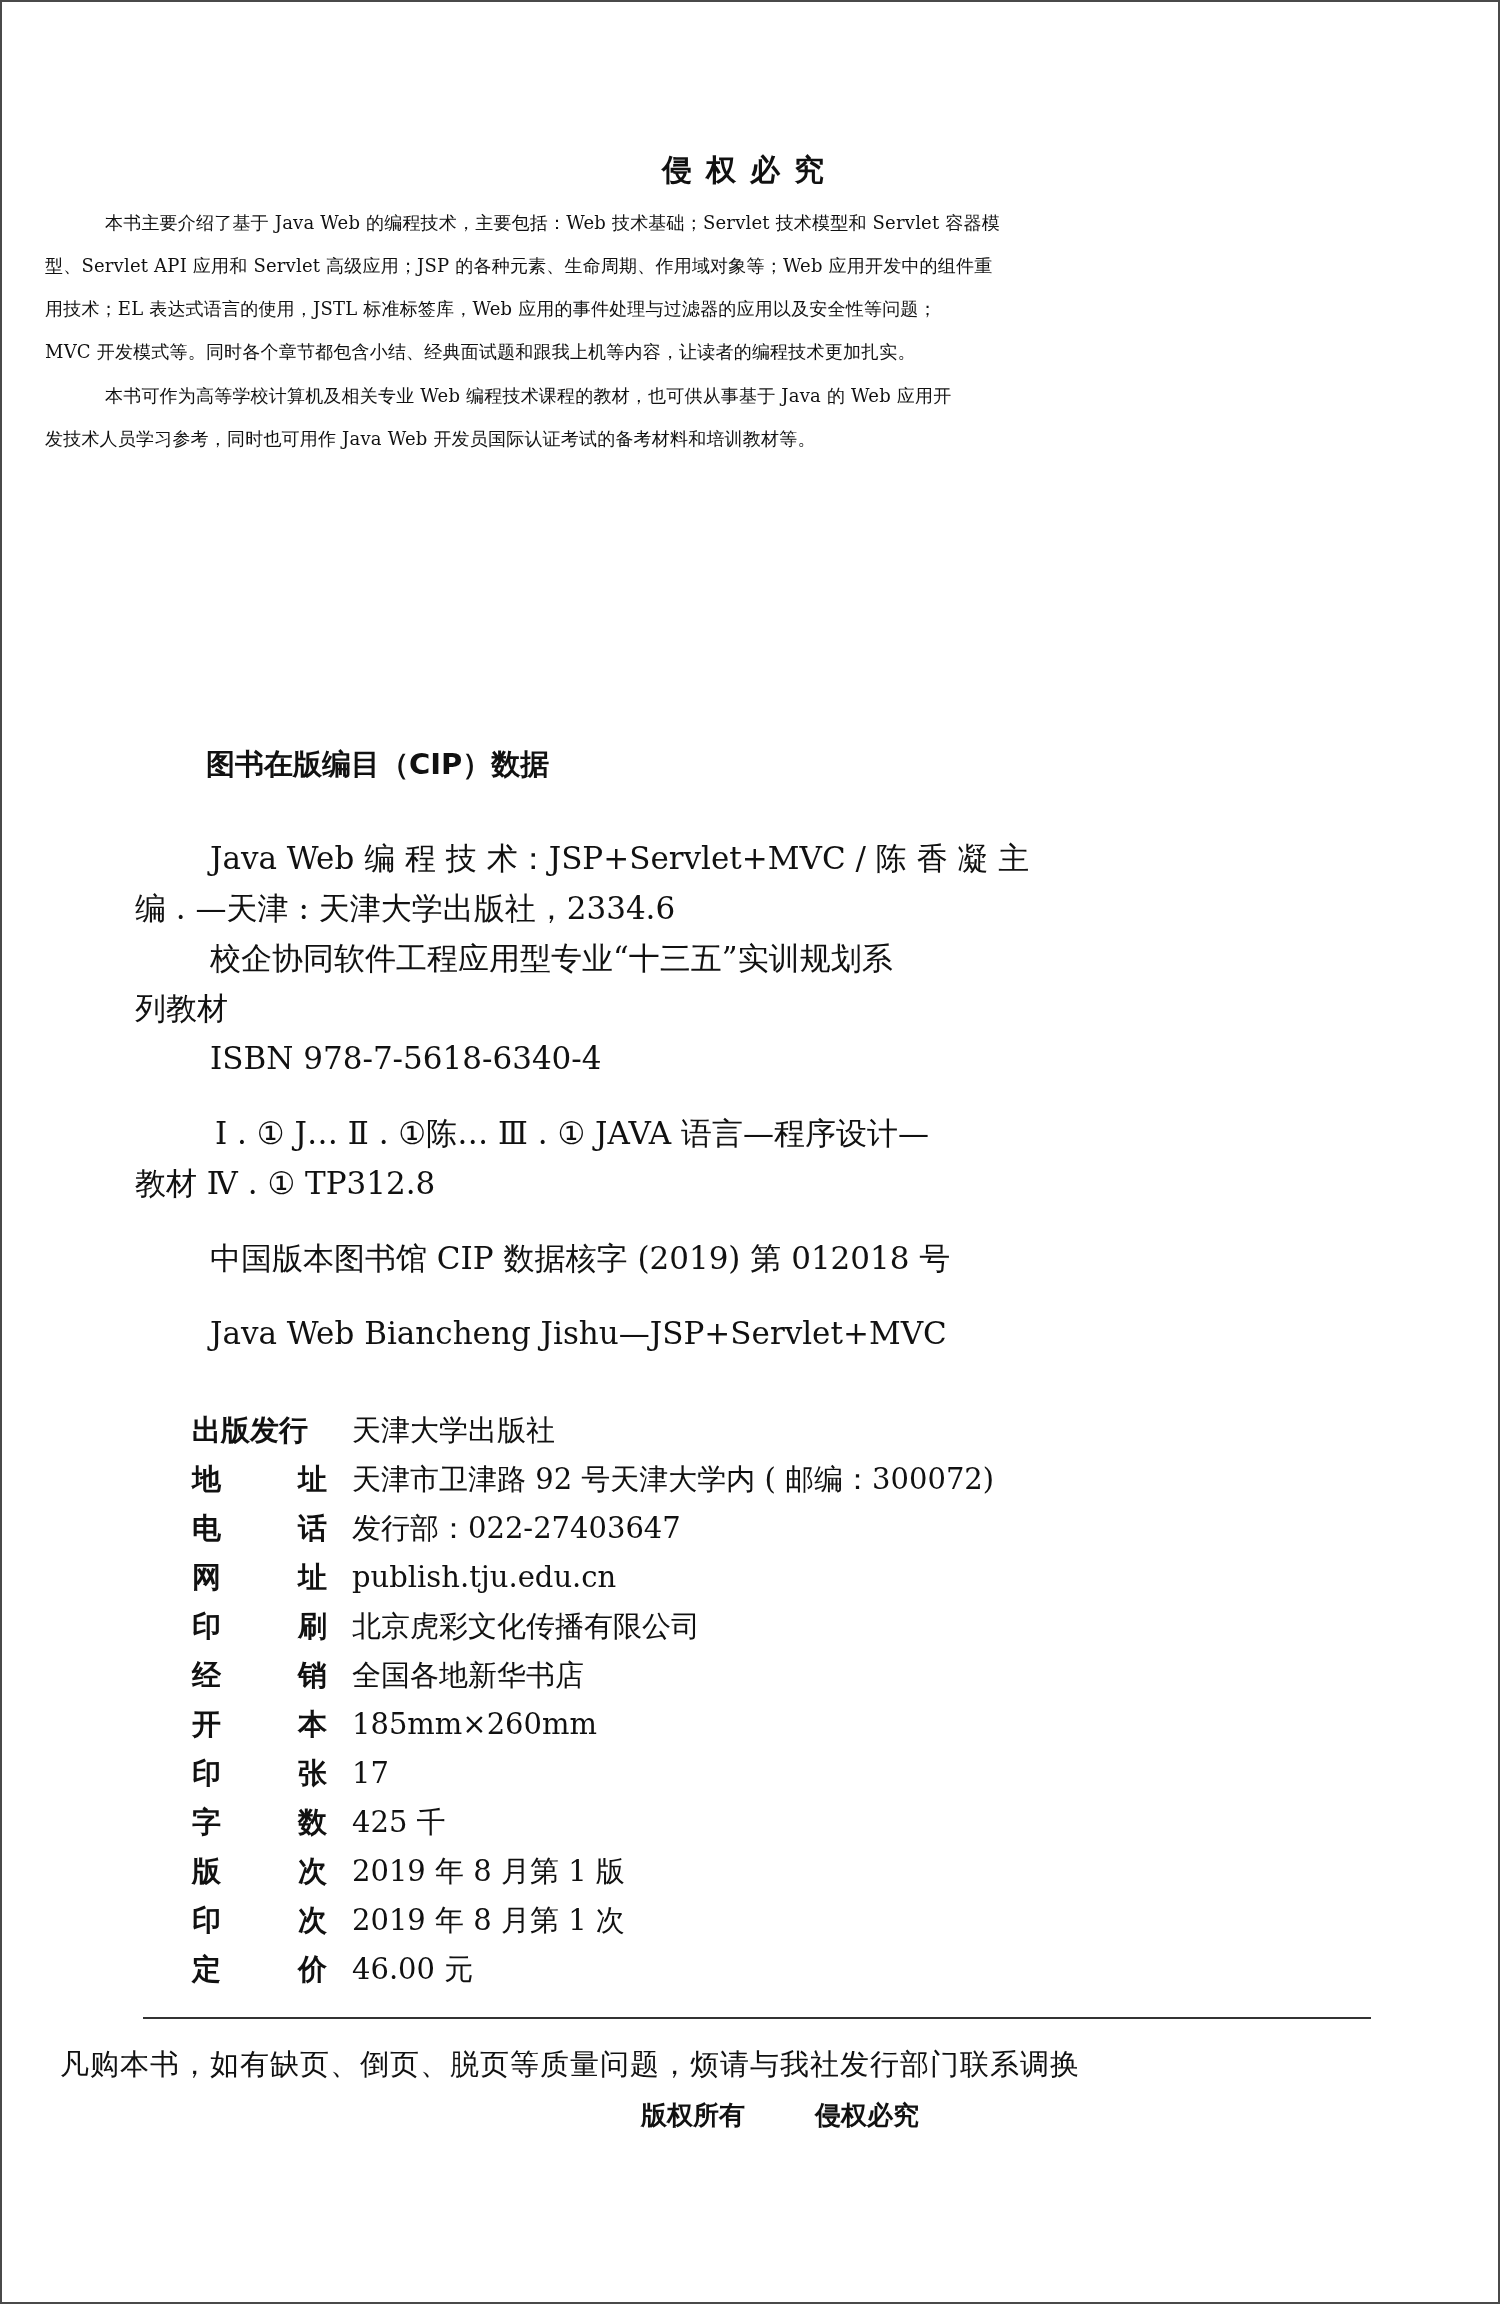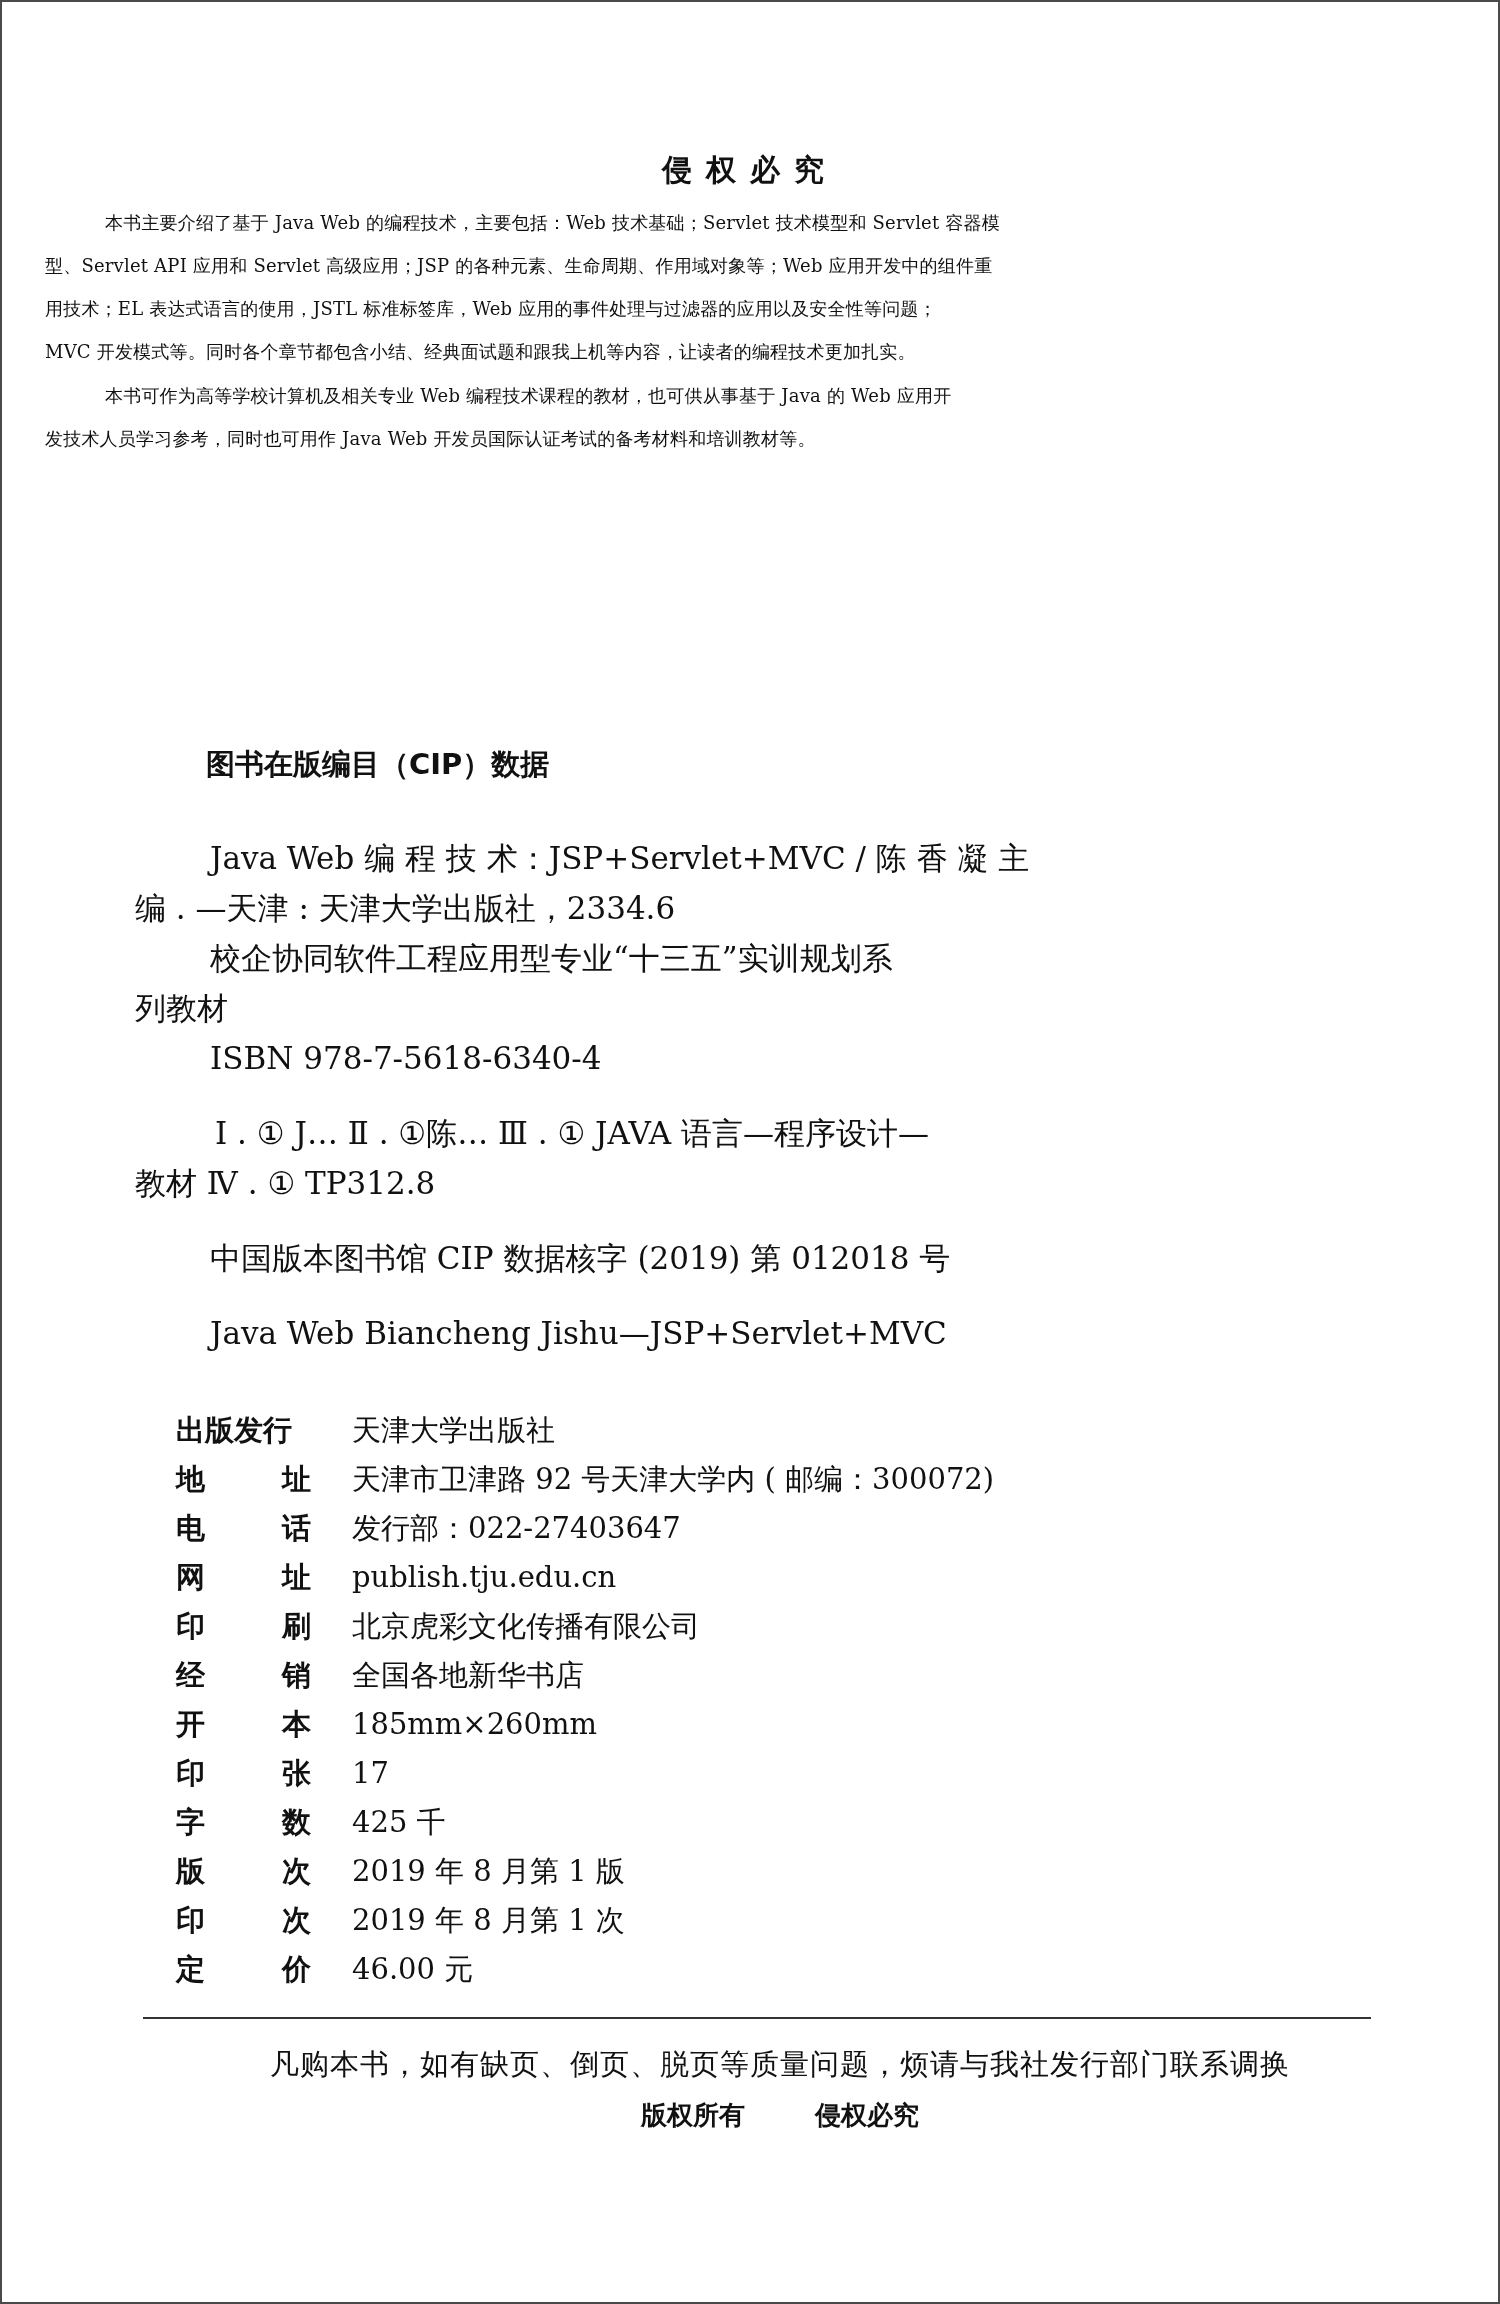--- a/index.html
+++ b/index.html
@@ -53,21 +53,21 @@
     
     .pub-row {
       position: absolute;
       left: 176px;
       height: 40px;
       font-size: 29px;
       line-height: 40px;
     }
     .pub-label {
       position: absolute;
-      left: 0;
+      left: 16px;
       width: 135px;
       font-family: "DejaVu Sans", "Liberation Sans", sans-serif;
       font-weight: bold;
       display: flex;
       justify-content: space-between;
     }
     .pub-label.full { justify-content: flex-start; }
     .pub-value {
       position: absolute;
       left: 176px;
@@ -75,21 +75,21 @@
     }
 
     .rule {
       position: absolute;
       left: 143px; top: 2017px;
       width: 1228px; height: 0;
       border-top: 2px solid #333333;
     }
     .notice {
       left: 0; width: 1500px; top: 2045px;
-      text-align: center;
+      text-align: left;
       font-size: 29px;
       padding-left: 60px;
       box-sizing: border-box;
       letter-spacing: 1px;
     }
     .rights {
       left: 0; width: 1500px; top: 2098px;
       text-align: center;
       font-family: "DejaVu Sans", "Liberation Sans", sans-serif;
       font-weight: bold;

